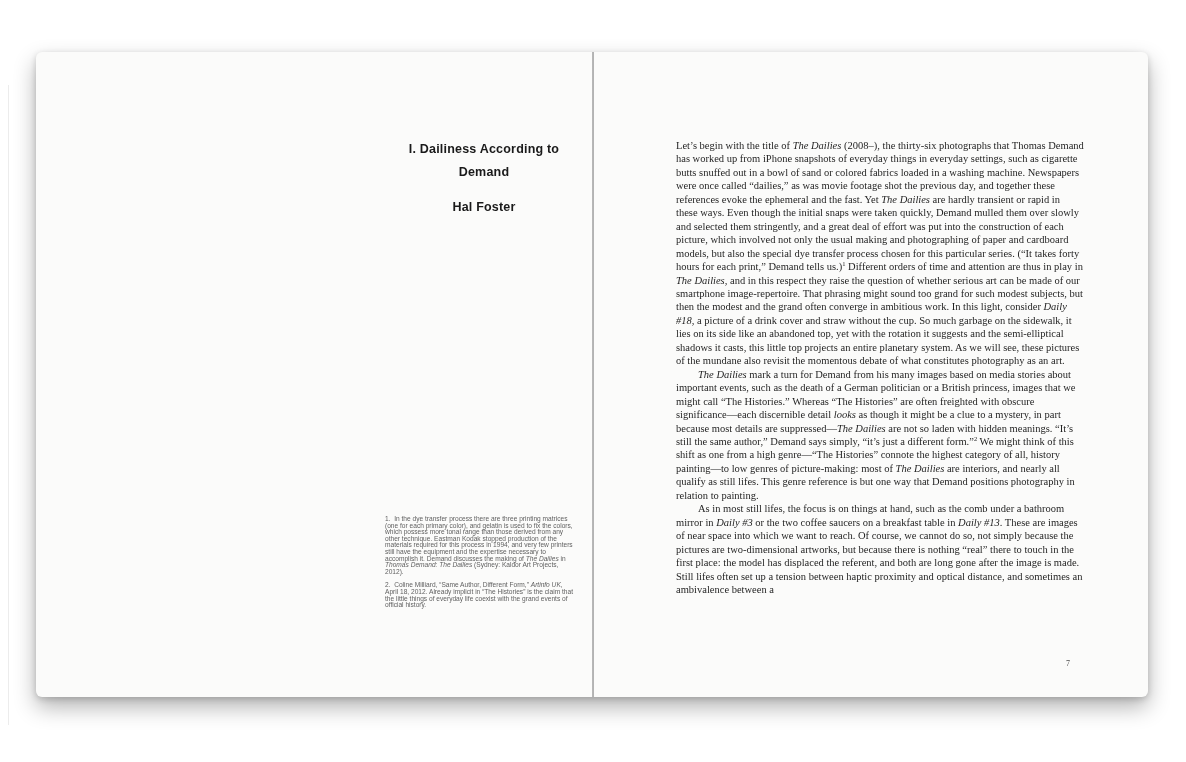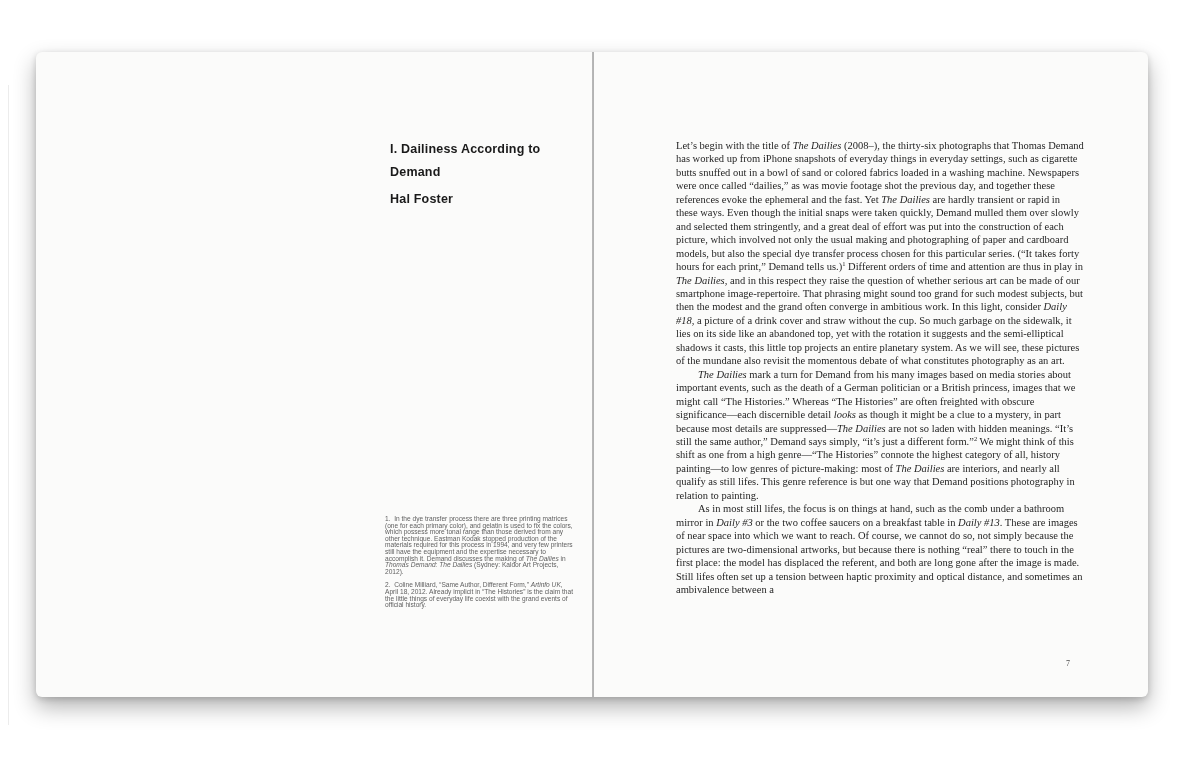--- a/index.html
+++ b/index.html
@@ -32,27 +32,28 @@
     position:absolute;left:556px;top:0;width:2px;height:100%;
     background:linear-gradient(to right,#c8c8c8 0%,var(--gutter-line) 60%,#d6d6d6 100%);
   }
   .page{position:absolute;top:0;height:100%;}
   .page.left{left:0;width:556px;}
   .page.right{left:558px;width:554px;}
 
   .title-block{
     position:absolute;left:354px;top:86px;width:188px;
     color:var(--title-text);
+    text-align:center;
   }
   .chapter-title{
     font-size:12.5px;font-weight:700;line-height:23px;letter-spacing:0.2px;
   }
   .author-name{
     font-size:12.5px;font-weight:700;line-height:23px;letter-spacing:0.2px;
-    margin-top:4px;
+    margin-top:12px;
   }
 
   .footnotes{
     position:absolute;left:349px;top:464px;width:188px;
     font-size:6.6px;line-height:6.6px;letter-spacing:0;
     color:var(--footnote-text);
   }
   .footnote + .footnote{margin-top:7px;}
 
   .body-text{

